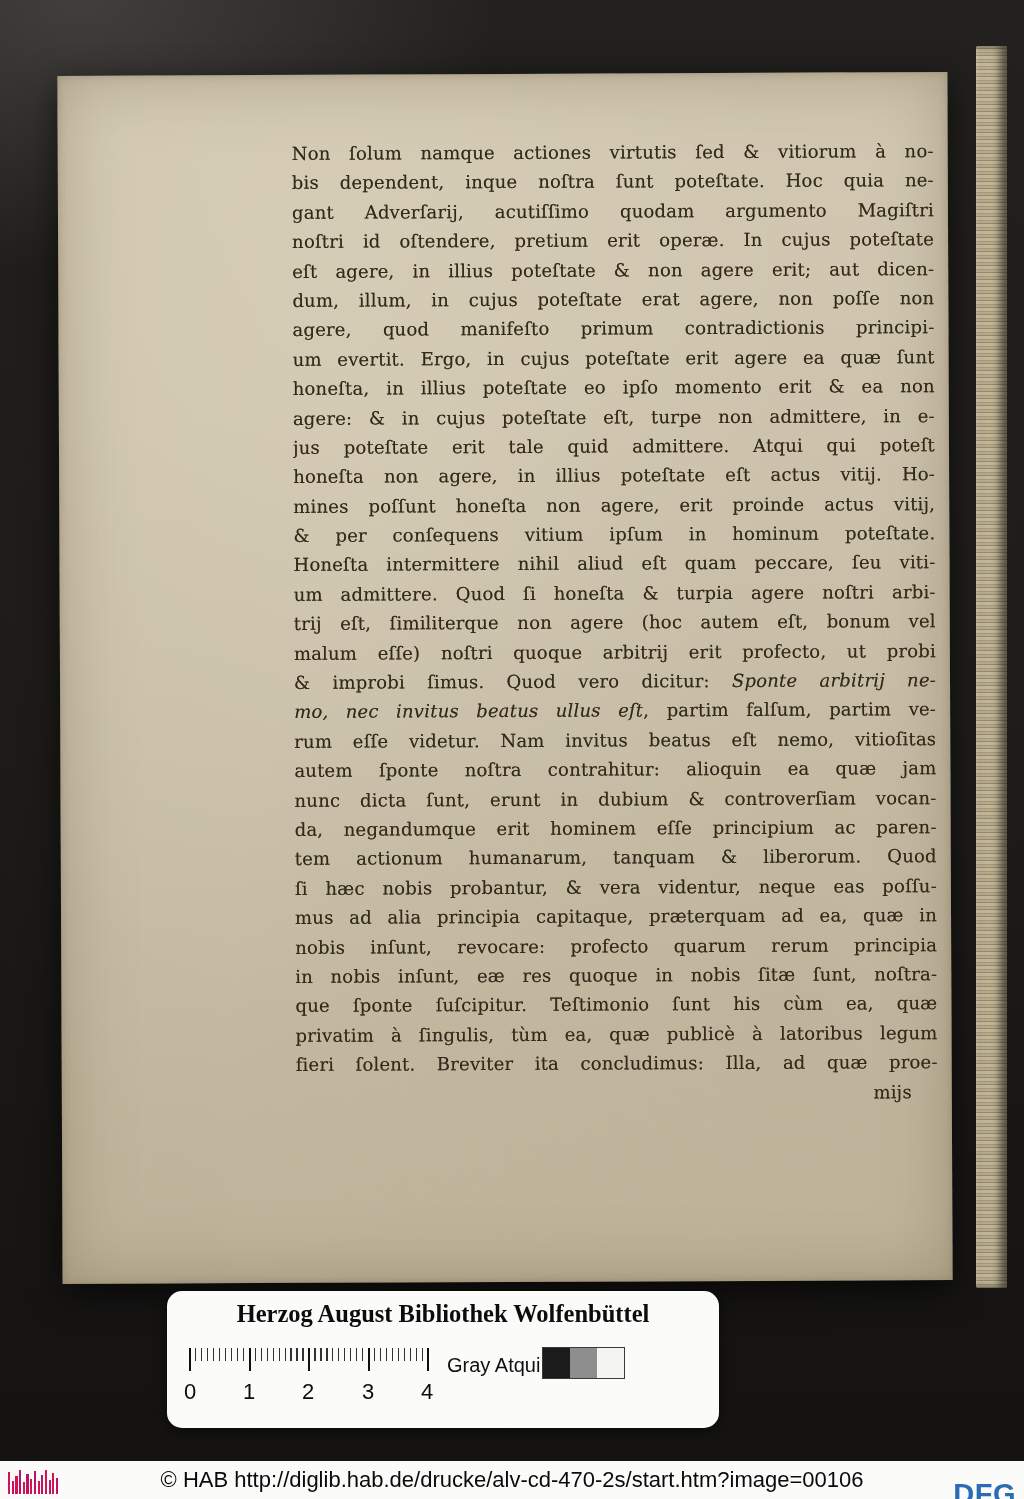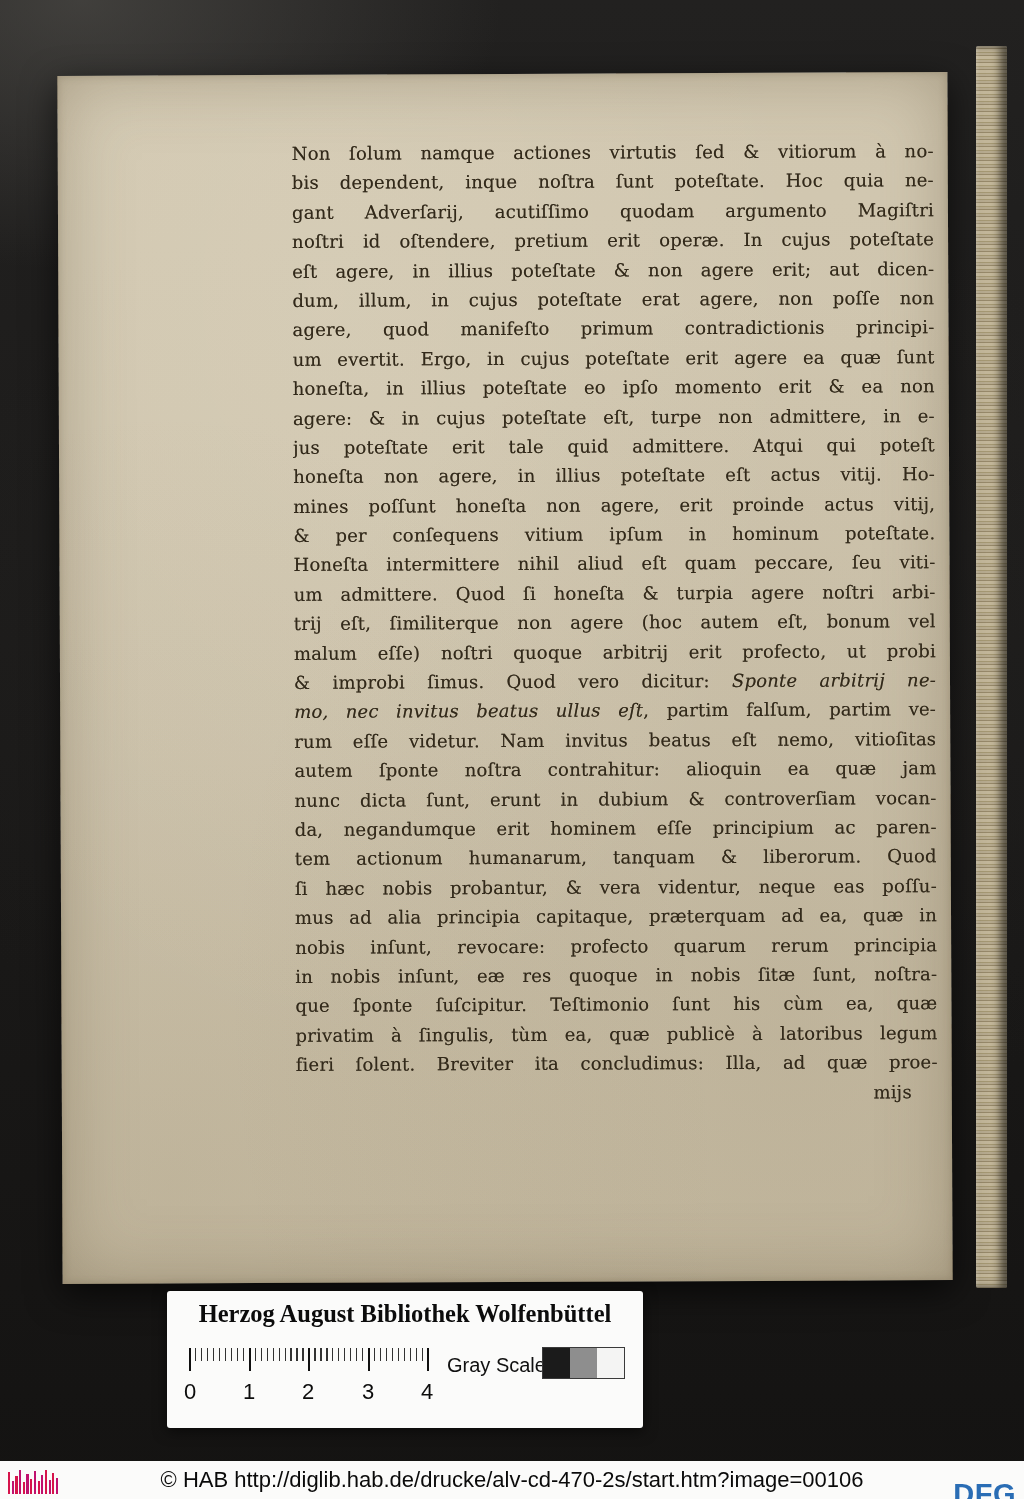--- a/index.html
+++ b/index.html
@@ -29,22 +29,22 @@
                 0 10px 35px rgba(0,0,0,0.65);}
 
   .textblock{position:absolute;left:234px;top:64px;width:642px;color:#32291a;
     font-size:18px;line-height:29.4px;letter-spacing:0.2px;
     text-shadow:0 0 0.6px rgba(50,41,26,0.55);}
   .line{text-align:justify;text-align-last:justify;height:29.4px;overflow:hidden;}
   .catchword{text-align-last:right;padding-right:26px;}
   .ital{font-style:italic;}
 
   
-  .ruler-card{position:absolute;left:167px;top:1291px;width:476px;height:137px;
-    background:#fbfbfa;border-radius:3px;box-shadow:0 3px 14px rgba(0,0,0,0.55);}
+  .ruler-card{position:absolute;left:167px;top:1291px;width:552px;height:137px;
+    background:#fbfbfa;border-radius:15px;box-shadow:0 3px 14px rgba(0,0,0,0.55);}
   .ruler-title{margin:0;padding-top:9px;text-align:center;
     font-family:"Liberation Serif",serif;font-weight:bold;font-size:24.5px;color:#0c0c0c;}
   .ruler{position:absolute;left:22px;top:57px;width:242px;height:64px;}
   .minor-ticks{position:absolute;left:0;top:0;width:240px;height:13px;
     background:repeating-linear-gradient(to right, rgba(15,15,15,0.85) 0 1.2px, transparent 1.2px 5.97px);}
   .mt{position:absolute;top:0;width:2px;height:23px;background:#101010;}
   .mt1{left:0}.mt2{left:59.5px}.mt3{left:119px}.mt4{left:178.5px}.mt5{left:238px}
   .ruler-num{position:absolute;top:31px;transform:translateX(-50%);
     font-family:"Liberation Sans",sans-serif;font-size:22px;color:#0c0c0c;}
   .rn1{left:1px}.rn2{left:60px}.rn3{left:119px}.rn4{left:179px}.rn5{left:238px}
@@ -124,21 +124,21 @@
       <div class="mt mt2"></div>
       <div class="mt mt3"></div>
       <div class="mt mt4"></div>
       <div class="mt mt5"></div>
       <span class="ruler-num rn1">0</span>
       <span class="ruler-num rn2">1</span>
       <span class="ruler-num rn3">2</span>
       <span class="ruler-num rn4">3</span>
       <span class="ruler-num rn5">4</span>
     </div>
-    <div class="grayscale-label">Gray Scale</div>
+    <div class="grayscale-label">Gray Atqui</div>
     <div class="grayscale-patches">
       <span class="patch patch-black"></span>
       <span class="patch patch-mid"></span>
       <span class="patch patch-white"></span>
     </div>
   </div>
 
   <div class="footer">
     <div class="colorbars">
       <span class="cb"></span>

